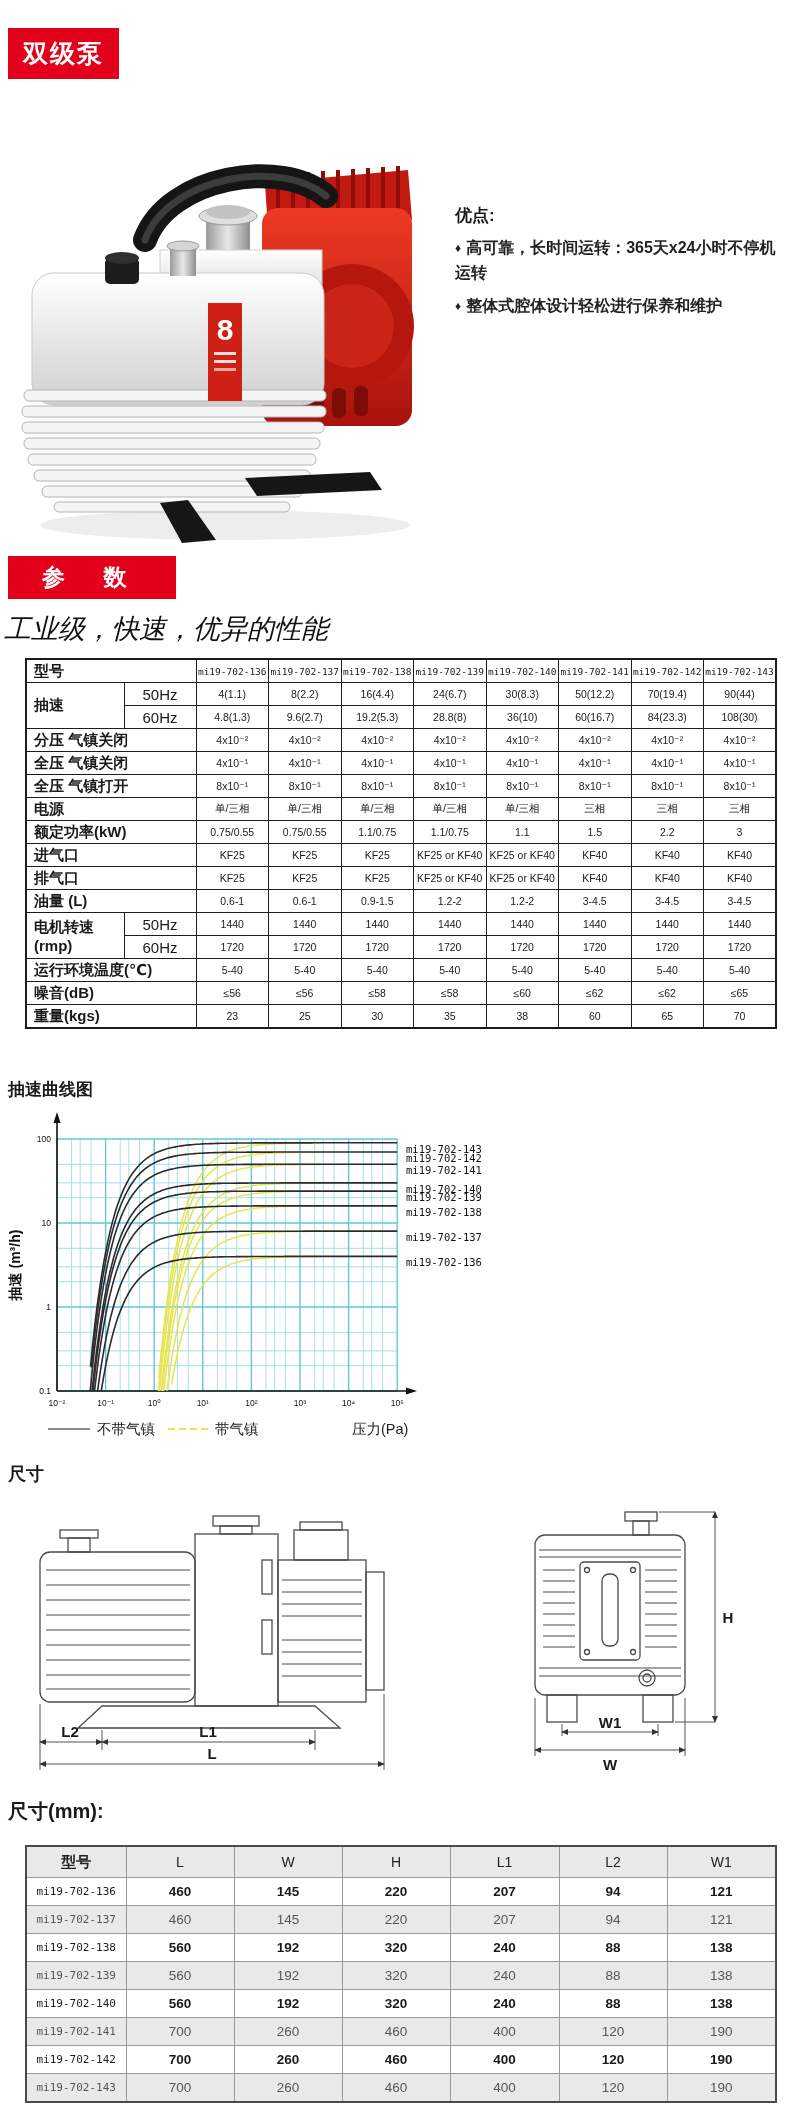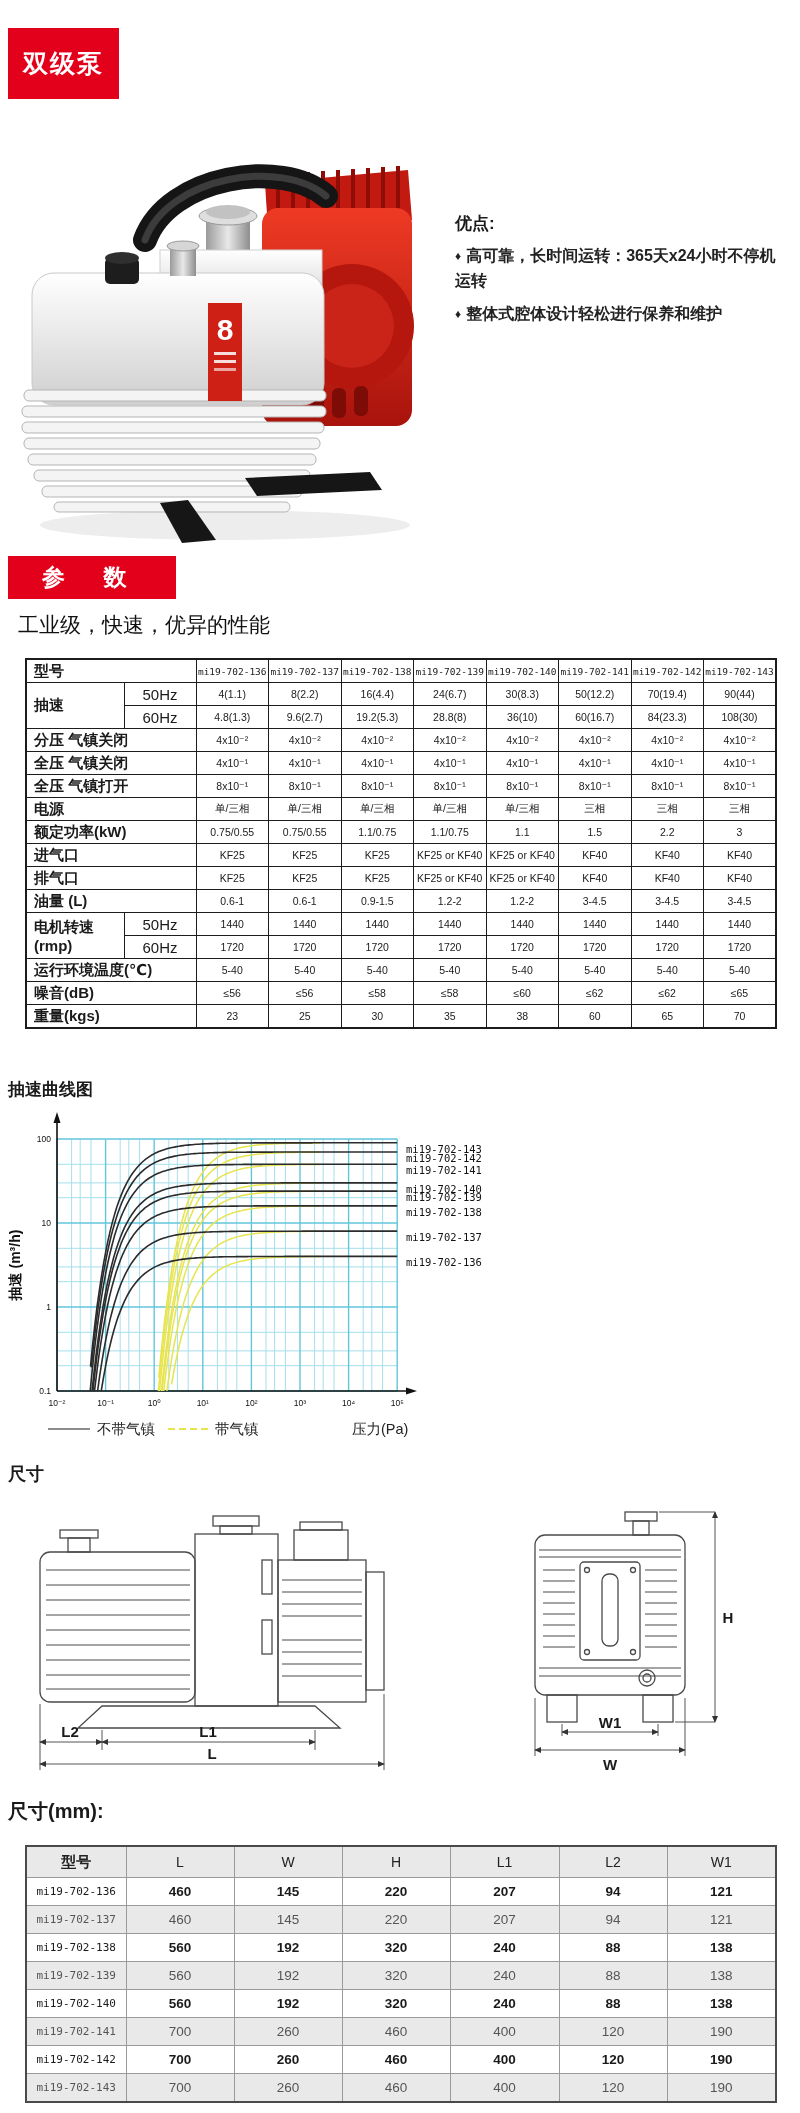--- a/index.html
+++ b/index.html
@@ -1,27 +1,27 @@
 <!DOCTYPE html>
 <html><head>
 <meta charset="utf-8">
 <style>
   html,body{margin:0;padding:0;background:#fff;}
   #page{position:relative;width:800px;height:2113px;background:#fff;overflow:hidden;
         font-family:"Liberation Sans","DejaVu Sans",sans-serif;color:#1a1a1a;}
   .abs{position:absolute;}
   .badge{background:#e2001a;color:#fff;font-weight:bold;display:inline-block;}
-  #badge-title{left:8px;top:28px;font-size:25px;padding:19px 15px;letter-spacing:2px;}
+  #badge-title{left:8px;top:28px;font-size:25px;padding:9px 15px;letter-spacing:2px;}
   #photo-box{left:10px;top:88px;}
-  #adv{left:455px;top:212px;width:332px;}
+  #adv{left:455px;top:204px;width:332px;}
   #adv-title{font-size:17px;font-weight:bold;margin-bottom:9px;}
   .adv-item{font-size:16px;line-height:1.55;font-weight:600;color:#222;margin-bottom:8px;}
   .adv-bullet{font-size:12px;margin-right:5px;position:relative;top:-1px;}
   #badge-params{left:8px;top:556px;font-size:23px;padding:6px 34px;letter-spacing:16px;}
-  #subtitle{left:18px;top:611px;font-size:21px;color:#111;}
+  #subtitle{left:4px;top:611px;font-size:27px;color:#111;font-style:italic;}
 
   
   #spec-table{position:absolute;left:25px;top:658px;width:750px;border-collapse:collapse;
               table-layout:fixed;border:2px solid #1c1c1c;}
   #spec-table td{border:1px solid #1c1c1c;text-align:center;height:22px;padding:0;overflow:hidden;}
   #spec-table td.lbl{text-align:left;padding-left:7px;font-weight:bold;font-size:15px;}
   #spec-table td.sub{font-size:15px;}
   #spec-table td.val{font-size:10.5px;}
   #spec-table td.model{font-family:"DejaVu Sans Mono",monospace;font-size:9.5px;}
 

